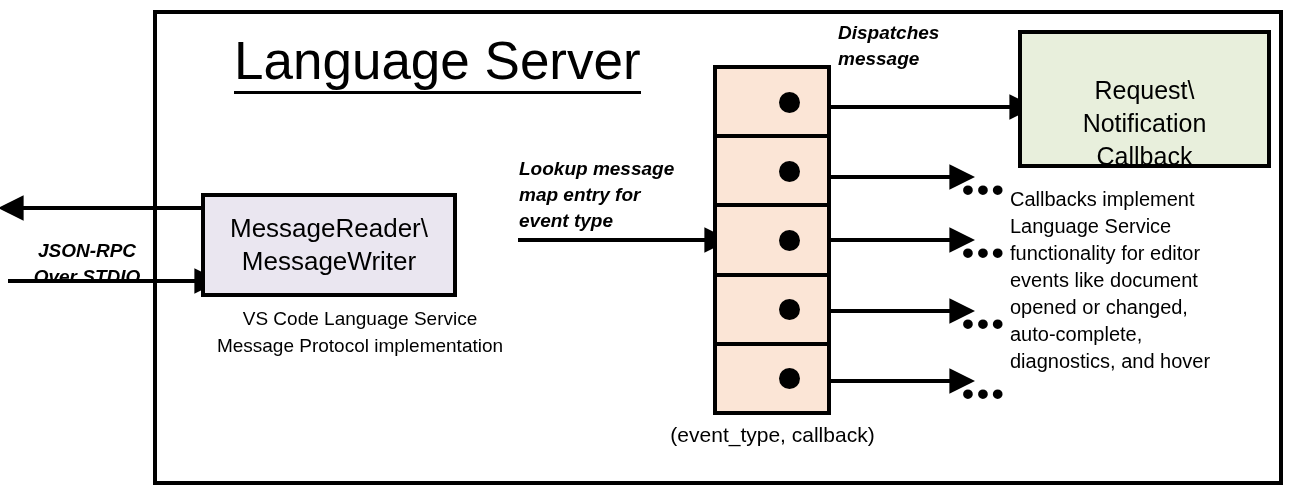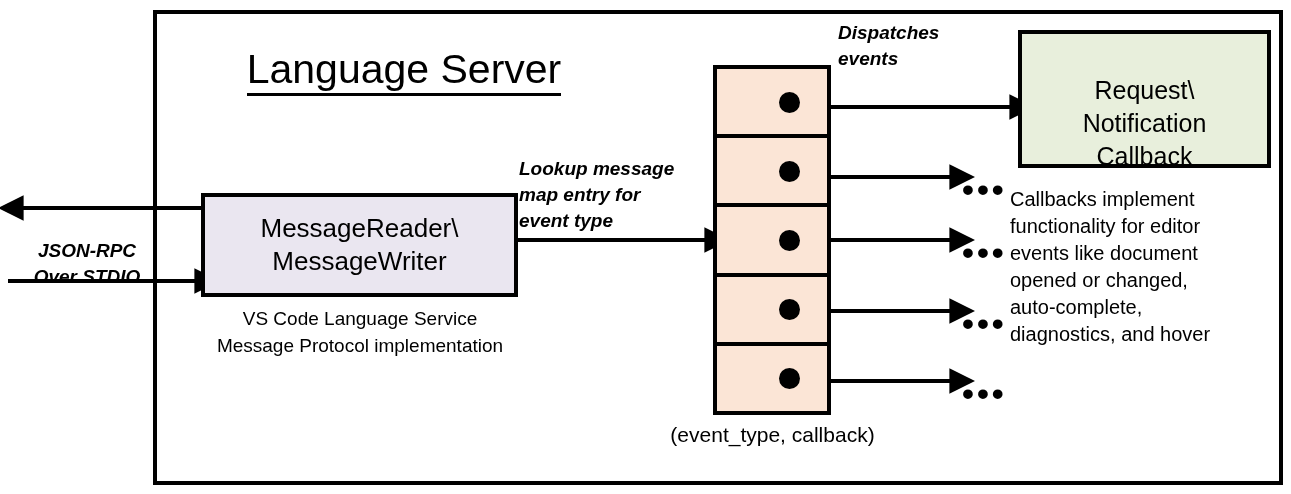--- a/index.html
+++ b/index.html
@@ -27,38 +27,38 @@
     width: 1130px;
     height: 475px;
     border: 4px solid #000;
     box-sizing: border-box;
     background: transparent;
   }
 
   
   #server-title {
     left: 234px;
-    top: 44px;
+    top: 36px;
     width: 340px;
-    font-size: 41px;
+    font-size: 53px;
     line-height: 50px;
     text-align: center;
     letter-spacing: 0px;
     white-space: nowrap;
   }
   #server-title .ul {
     border-bottom: 3px solid #000;
     padding-bottom: 1px;
   }
 
   
   #message-io-box {
     left: 201px;
     top: 193px;
-    width: 317px;
+    width: 256px;
     height: 104px;
     background: #EAE6F0;
     border: 4px solid #000;
     box-sizing: border-box;
     display: flex;
     align-items: center;
     justify-content: center;
   }
   #message-io-box .label {
     font-size: 26px;
@@ -277,37 +277,38 @@
     <div class="map-cell">
       <span class="map-dot"></span>
     </div>
   </div>
   <div class="abs" id="dispatch-map-caption">
     <div>(event_type, callback)</div>
   </div>
 
   <div class="abs flow-label" id="dispatches-label">
     <div>Dispatches</div>
-    <div>events</div>
+    <div>message</div>
   </div>
 
   <div class="abs ellipsis" style="left:962px; top:184px;">•••</div>
   <div class="abs ellipsis" style="left:962px; top:247px;">•••</div>
   <div class="abs ellipsis" style="left:962px; top:318px;">•••</div>
   <div class="abs ellipsis" style="left:962px; top:388px;">•••</div>
 
   <div class="abs" id="callback-box">
     <div class="label">
       <div>Request\</div>
       <div>Notification</div>
       <div>Callback</div>
     </div>
   </div>
   <div class="abs" id="callback-caption">
     <div>Callbacks implement</div>
+    <div>Language Service</div>
     <div>functionality for editor</div>
     <div>events like document</div>
     <div>opened or changed,</div>
     <div>auto-complete,</div>
     <div>diagnostics, and hover</div>
   </div>
 
 </div>
 
 </body></html>

